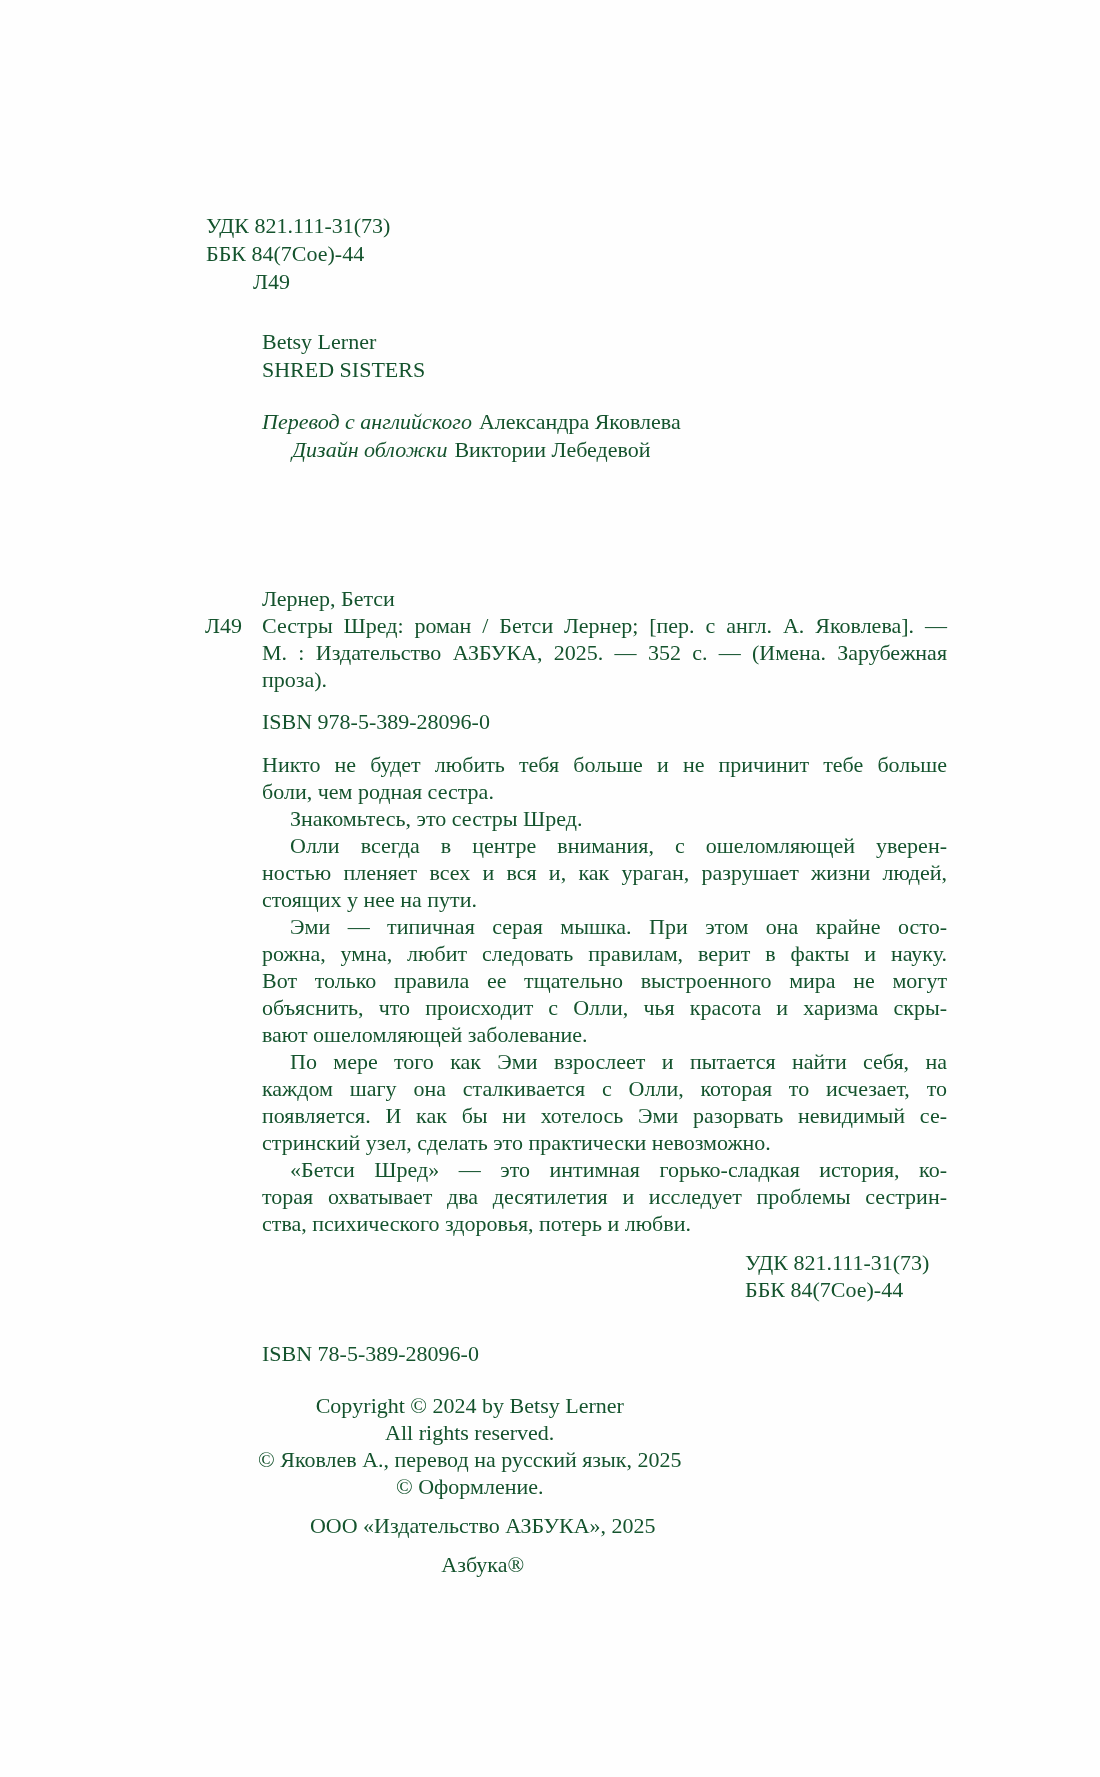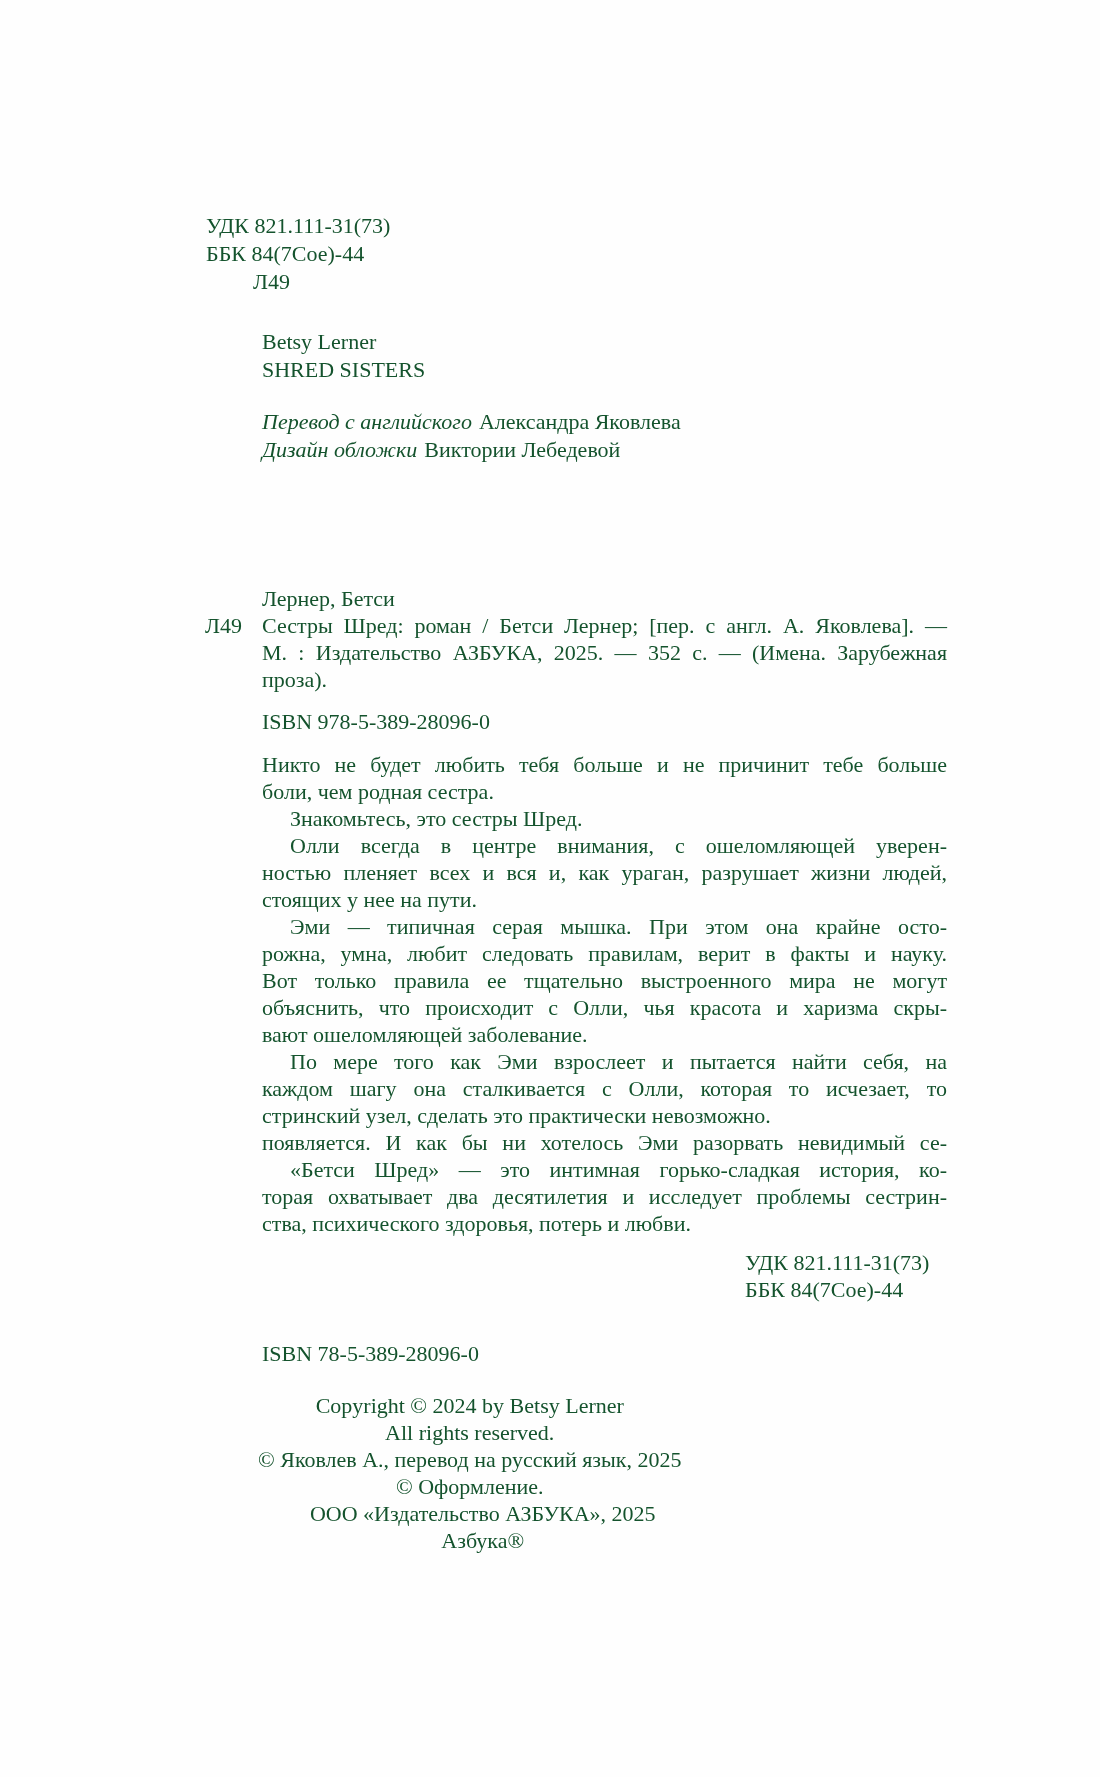--- a/index.html
+++ b/index.html
@@ -15,30 +15,30 @@
   }
   .block{position:absolute;}
   .line{line-height:27px;min-height:27px;}
   .lh28 .line{line-height:28px;min-height:28px;}
   .full{text-align:justify;text-align-last:justify;}
   .indent{text-indent:28px;}
   .it{font-style:italic;margin-right:7px;}
   #codes-top{left:206px;top:212px;}
   #codes-top .sign{padding-left:47px;}
   #original{left:262px;top:328px;}
-  #credits{left:262px;top:408px;}
+  #credits{left:262px;top:408px;text-align:center;}
   #catalog{left:262px;top:585px;width:685px;}
   #catalog .cat-entry{position:relative;}
   #catalog .cat-code{position:absolute;left:-57px;top:0;line-height:27px;}
   #isbn-catalog{left:262px;top:708px;}
   #annotation{left:262px;top:751px;width:685px;}
   #codes-bottom{left:745px;top:1249px;}
   #isbn-bottom{left:262px;top:1340px;}
   #copyright{left:258px;top:1392px;text-align:center;}
-  #copyright .indent2{padding-left:26px;text-indent:0;}
+  #copyright .indent2{padding-left:26px;text-indent:0;margin-top:12px;}
 </style>
 </head>
 <body>
 
 <div class="page">
 
   <div id="codes-top" class="block lh28">
     <div class="line">УДК 821.111-31(73)</div>
     <div class="line">ББК 84(7Сое)-44</div>
     <div class="line sign">Л49</div>
@@ -81,22 +81,22 @@
       <div class="line full indent">Олли всегда в центре внимания, с ошеломляющей уверен-</div>
       <div class="line full">ностью пленяет всех и вся и, как ураган, разрушает жизни людей,</div>
       <div class="line">стоящих у нее на пути.</div>
       <div class="line full indent">Эми — типичная серая мышка. При этом она крайне осто-</div>
       <div class="line full">рожна, умна, любит следовать правилам, верит в факты и науку.</div>
       <div class="line full">Вот только правила ее тщательно выстроенного мира не могут</div>
       <div class="line full">объяснить, что происходит с Олли, чья красота и харизма скры-</div>
       <div class="line">вают ошеломляющей заболевание.</div>
       <div class="line full indent">По мере того как Эми взрослеет и пытается найти себя, на</div>
       <div class="line full">каждом шагу она сталкивается с Олли, которая то исчезает, то</div>
+      <div class="line full">появляется. И как бы ни хотелось Эми разорвать невидимый се-</div>
       <div class="line">стринский узел, сделать это практически невозможно.</div>
-      <div class="line full">появляется. И как бы ни хотелось Эми разорвать невидимый се-</div>
       <div class="line full indent">«Бетси Шред» — это интимная горько-сладкая история, ко-</div>
       <div class="line full">торая охватывает два десятилетия и исследует проблемы сестрин-</div>
       <div class="line">ства, психического здоровья, потерь и любви.</div>
     </div>
 
   <div id="codes-bottom" class="block">
     <div class="line">УДК 821.111-31(73)</div>
     <div class="line">ББК 84(7Сое)-44</div>
   </div>
 

